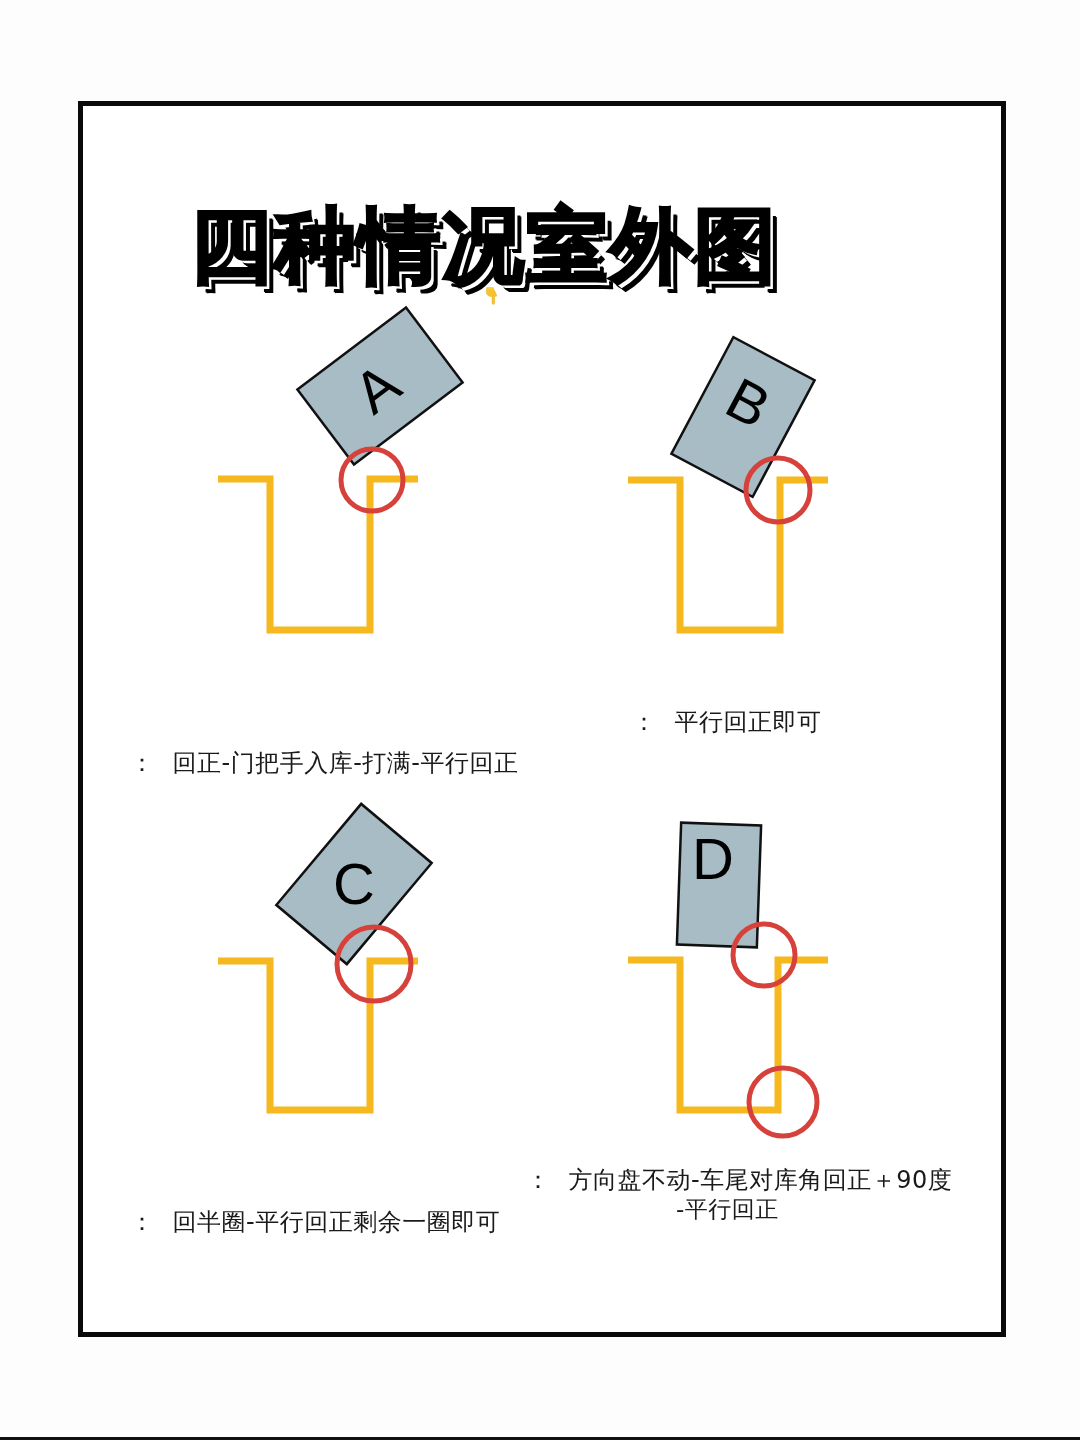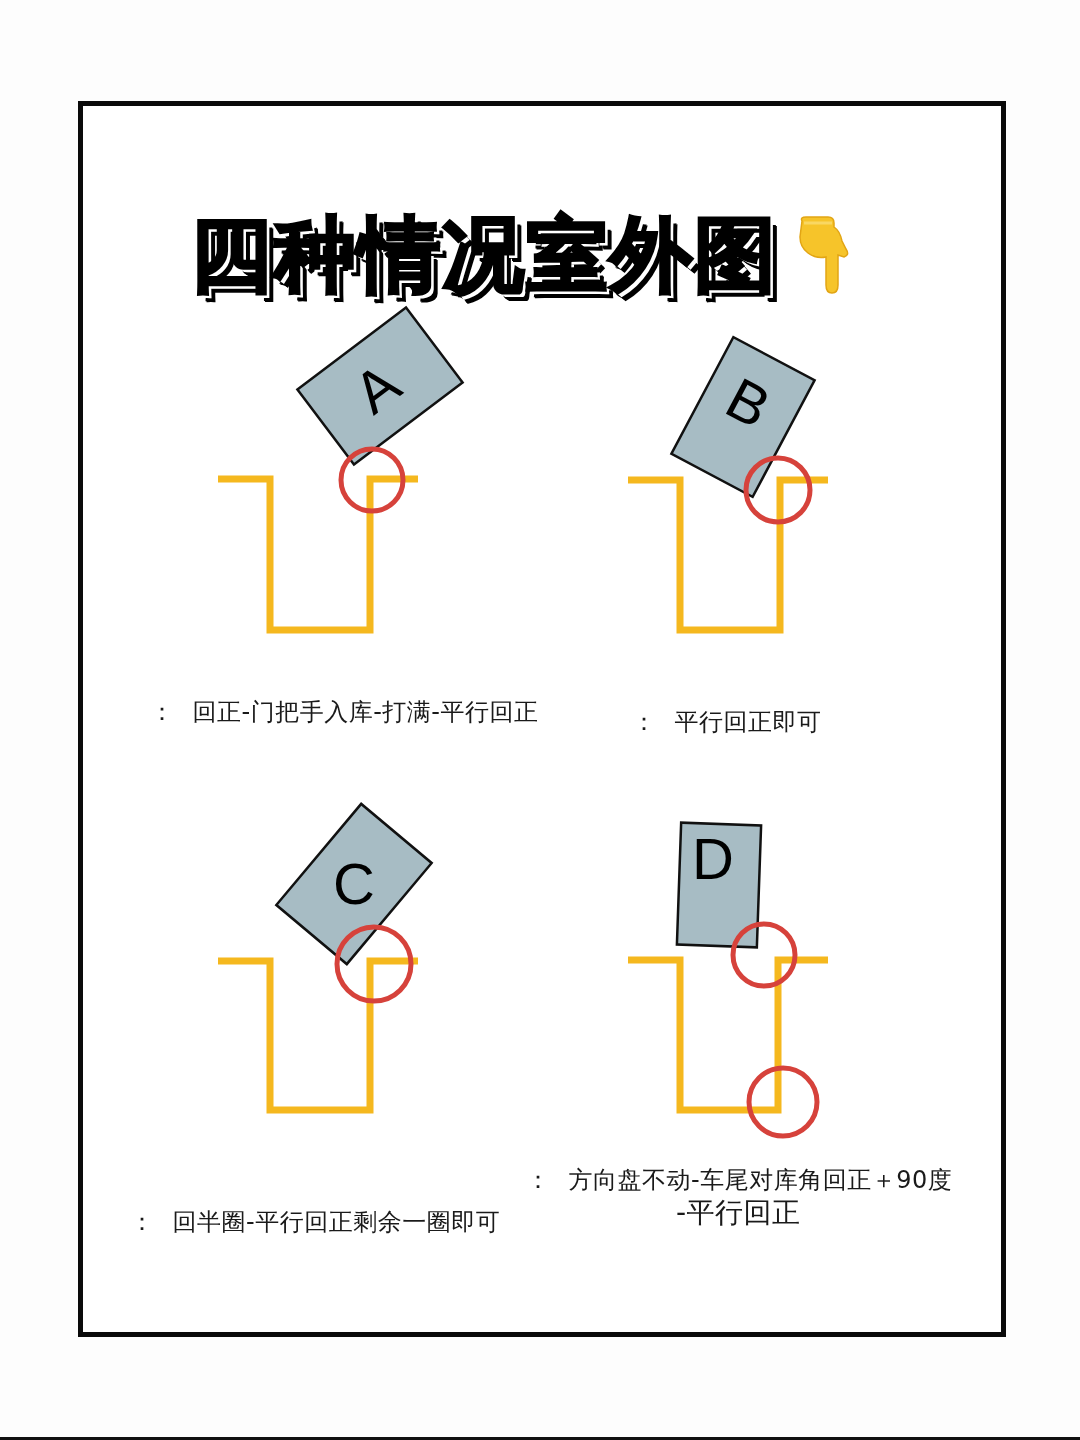--- a/index.html
+++ b/index.html
@@ -6,38 +6,38 @@
   body {
     width: 1080px; height: 1440px; background: #fdfdfd; position: relative; overflow: hidden;
     font-family: "DejaVu Sans", "Liberation Sans", sans-serif;
   }
   .frame {
     position: absolute; left: 78px; top: 101px; width: 918px; height: 1226px;
     border: 5px solid #0a0a0a; background: #ffffff;
   }
   .bottom-bar { position: absolute; left: 0; top: 1437px; width: 1080px; height: 3px; background: #111; }
   .title-wrap {
-    position: absolute; left: 190px; top: 205px; height: 100px; display: flex; align-items: center;
+    position: absolute; left: 190px; top: 205px; height: 100px; display: flex; align-items: center; flex-direction: column;
   }
   .title {
     font-family: "DejaVu Sans", sans-serif; font-weight: 900; font-size: 82px; letter-spacing: 2px;
     color: #000;
     -webkit-text-stroke: 3px #000;
     text-shadow: 4px 4px 0 #ffffff, 7px 7px 0 #000000, 8px 8px 0 #000000;
     line-height: 1;
   }
   .emoji { margin-left: 16px; width: 64px; height: 80px; }
   .diagram { position: absolute; }
   .diagram svg { overflow: visible; }
   .caption {
     position: absolute; font-size: 24px; color: #1a1a1a; white-space: nowrap;
     font-family: "DejaVu Sans", "Liberation Sans", sans-serif; letter-spacing: 0.5px;
   }
   .caption .colon { display: inline-block; margin-right: 18px; }
-  .caption-line2 { position: absolute; font-size: 28px; color: #1a1a1a; white-space: nowrap;
+  .caption-line2 { position: absolute; font-size: 23px; color: #1a1a1a; white-space: nowrap;
     font-family: "DejaVu Sans", "Liberation Sans", sans-serif; letter-spacing: 0.5px; }
   .car-label { font-family: "Liberation Sans", "DejaVu Sans", sans-serif; font-size: 58px; fill: #000; }
 </style>
 </head>
 <body>
 
 <div class="frame"></div>
 
 <div class="title-wrap">
   <span class="title">四种情况室外图</span>
@@ -62,21 +62,21 @@
   <svg width="240" height="320" viewBox="0 0 240 320">
     <polyline points="18,150 70,150 70,300 170,300 170,150 218,150" fill="none" stroke="#F5B81E" stroke-width="7"></polyline>
     <g transform="translate(133,87) rotate(28)">
       <rect x="-46" y="-66" width="92" height="132" fill="#A7BCC4" stroke="#111" stroke-width="2.5"></rect>
       <text class="car-label" x="-2" y="5" text-anchor="middle">B</text>
     </g>
     <circle cx="168" cy="160" r="32" fill="none" stroke="#D6423B" stroke-width="5"></circle>
   </svg>
 </div>
 
-<div class="caption" style="left:130px; top:696px;margin-left:20px;">
+<div class="caption" style="left:130px; top:747px;">
   <span class="colon">：</span><span>回正-门把手入库-打满-平行回正</span>
 </div>
 <div class="caption" style="left:632px; top:706px;">
   <span class="colon">：</span><span>平行回正即可</span>
 </div>
 
 <div class="diagram" style="left:200px; top:800px; width:260px; height:330px;">
   <svg width="260" height="330" viewBox="0 0 260 330">
     <polyline points="18,161 70,161 70,310 170,310 170,161 218,161" fill="none" stroke="#F5B81E" stroke-width="7"></polyline>
     <g transform="translate(154,84) rotate(-50)">

